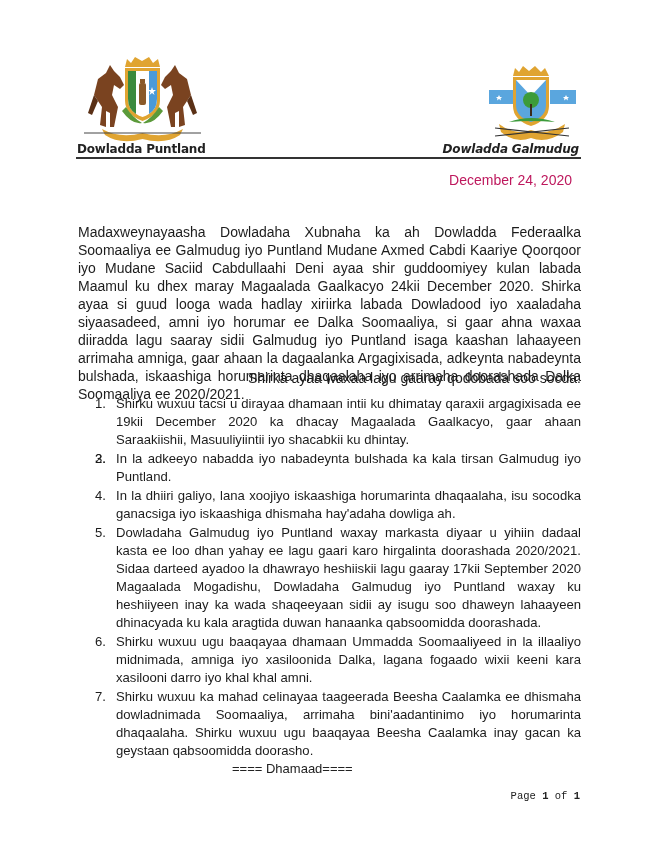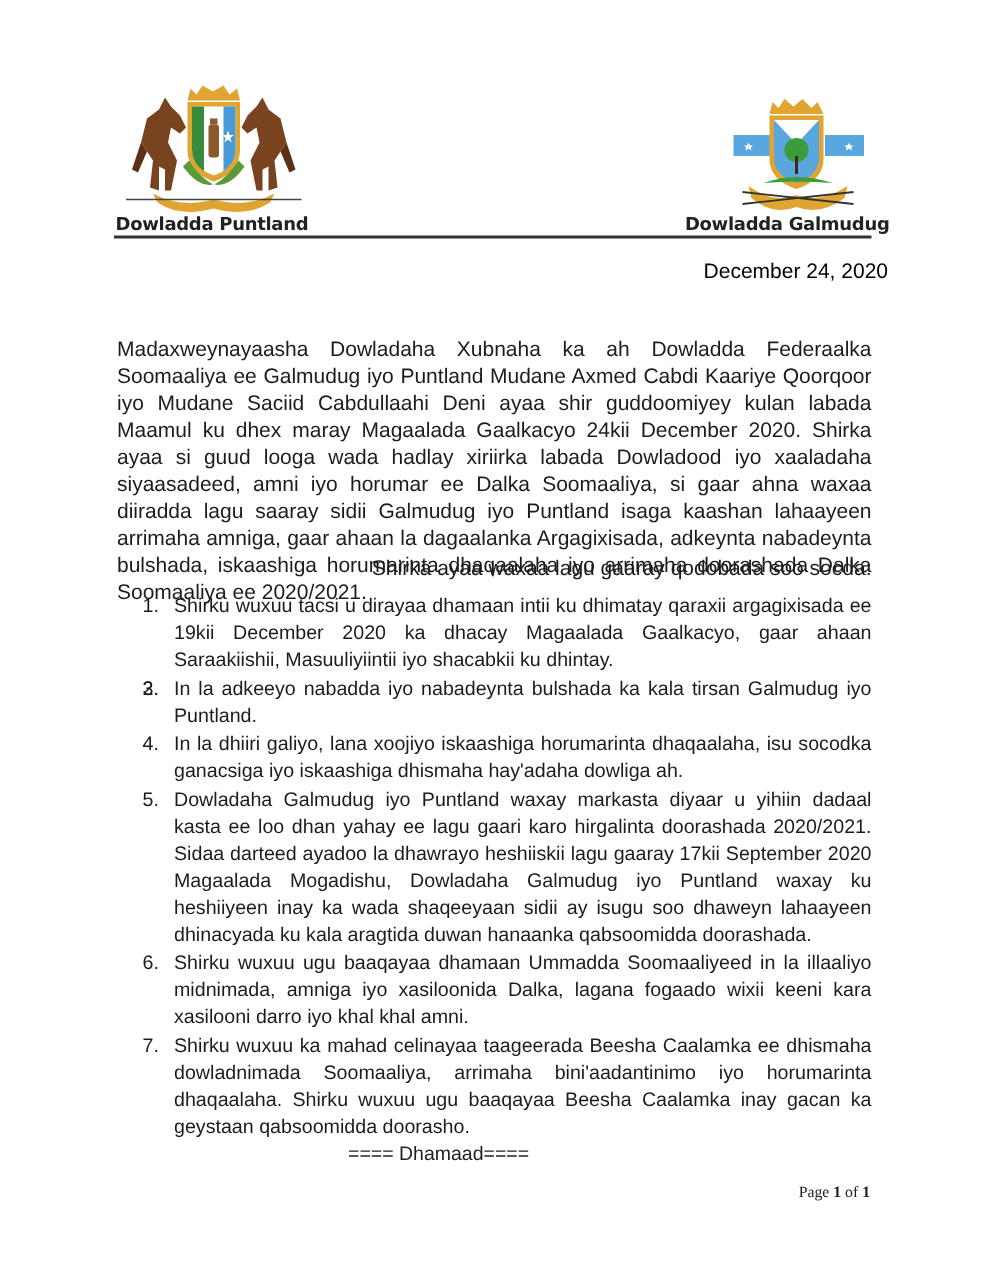--- a/index.html
+++ b/index.html
@@ -7,39 +7,39 @@
          font-family: "Liberation Sans", sans-serif; color: #1a1a1a; }
   .page { position: absolute; left: 0; top: 0; width: 660px; height: 713px; }
 
   .logo { position: absolute; }
   .logo-left { left: 80px; top: 55px; width: 125px; height: 90px; }
   .logo-right { left: 485px; top: 62px; width: 95px; height: 85px; }
 
   .hdr-label { position: absolute; top: 142px; font-family: "DejaVu Sans", sans-serif;
                font-weight: bold; font-size: 12px; color: #222; letter-spacing: -0.2px; }
   .hdr-left { left: 77px; }
-  .hdr-right { right: 67px; }
+  .hdr-right { right: 81px; font-style: italic; }
   .hdr-rule { position: absolute; left: 76px; top: 157px; width: 505px; height: 2px; background: #333; }
 
-  .date { position: absolute; right: 68px; top: 172px; font-size: 14px; color: #000000; }
+  .date { position: absolute; right: 88px; top: 172px; font-size: 14px; color: #be185d; }
   .title { position: absolute; left: 0; width: 660px; top: 201px; text-align: center;
            font-family: "DejaVu Sans", sans-serif; font-weight: bold; font-size: 11.5px; color: #222; }
 
   .body-text { position: absolute; left: 78px; width: 503px; font-size: 14px; line-height: 18px;
                text-align: justify; color: #1c1c1c; }
   .intro { top: 223px; }
   .lead { top: 369px; text-align: right; }
 
   .list { position: absolute; left: 95px; width: 486px; top: 395px; margin: 0; padding: 0;
           list-style: none; font-size: 13.1px; line-height: 18px; color: #1c1c1c; }
   .list li { position: relative; padding-left: 21px; margin: 0 0 1px 0; text-align: justify; }
   .list .num { position: absolute; left: 0; top: 0; }
 
   .end { position: absolute; left: 232px; top: 761px; font-size: 13px; color: #222; }
-  .pagenum { position: absolute; right: 80px; top: 790px; font-family: Liberation Serif, serif;
+  .pagenum { position: absolute; right: 80px; top: 790px; font-family: Liberation Mono, monospace;
              font-size: 10.5px; color: #222; }
   .pagenum b { font-weight: bold; }
 </style>
 </head>
 <body>
 
 <div class="page">
 
   <div class="logo logo-left">
     <svg width="125" height="90" viewBox="0 0 125 90">

